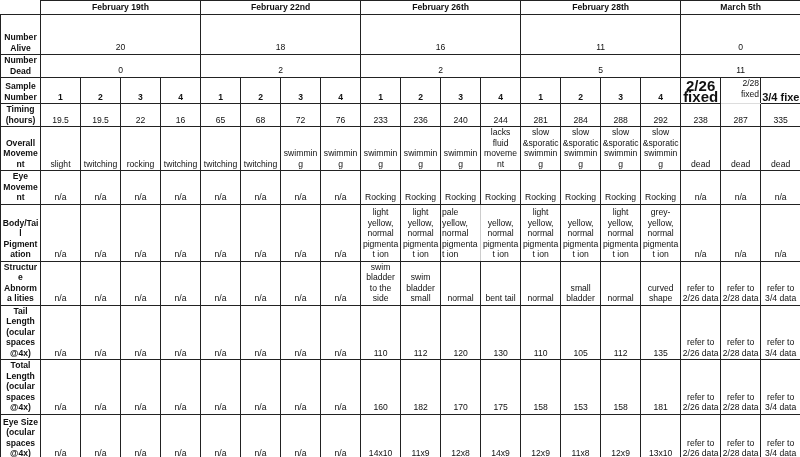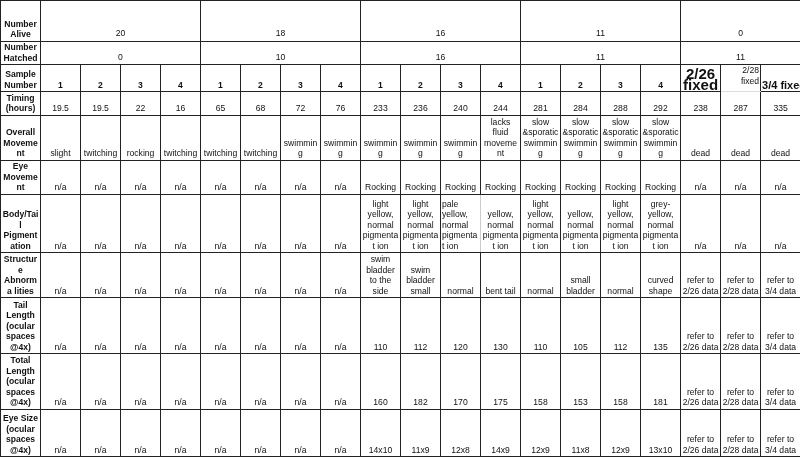--- a/index.html
+++ b/index.html
@@ -52,35 +52,43 @@
     <col style="width:40px">
       <col style="width:40px">
       <col style="width:40px">
       <col style="width:40px">
     <col style="width:40px">
       <col style="width:40px">
       <col style="width:40px">
   </colgroup>
   <tbody>
 
+    <tr class="r-header" style="height:13px">
+      <th class="corner"></th>
+      <th class="date" colspan="4">February 19th</th>
+      <th class="date" colspan="4">February 22nd</th>
+      <th class="date" colspan="4">February 26th</th>
+      <th class="date" colspan="4">February 28th</th>
+      <th class="date" colspan="3">March 5th</th>
+    </tr>
 
     <tr style="height:40px">
       <td class="rowlabel">Number Alive</td>
       <td class="merged" colspan="4">20</td>
       <td class="merged" colspan="4">18</td>
       <td class="merged" colspan="4">16</td>
       <td class="merged" colspan="4">11</td>
       <td class="merged" colspan="3">0</td>
     </tr>
     <tr style="height:22px">
-      <td class="rowlabel">Number Hatched</td>
+      <td class="rowlabel">Number Dead</td>
       <td class="merged" colspan="4">0</td>
-      <td class="merged" colspan="4">10</td>
-      <td class="merged" colspan="4">16</td>
-      <td class="merged" colspan="4">11</td>
+      <td class="merged" colspan="4">2</td>
+      <td class="merged" colspan="4">2</td>
+      <td class="merged" colspan="4">5</td>
       <td class="merged" colspan="3">11</td>
     </tr>
 
     <tr class="thick-top" style="height:26px">
       <td class="rowlabel">Sample Number</td>
       <td class="bold">1</td>
       <td class="bold">2</td>
       <td class="bold">3</td>
       <td class="bold">4</td>
       <td class="bold">1</td>

